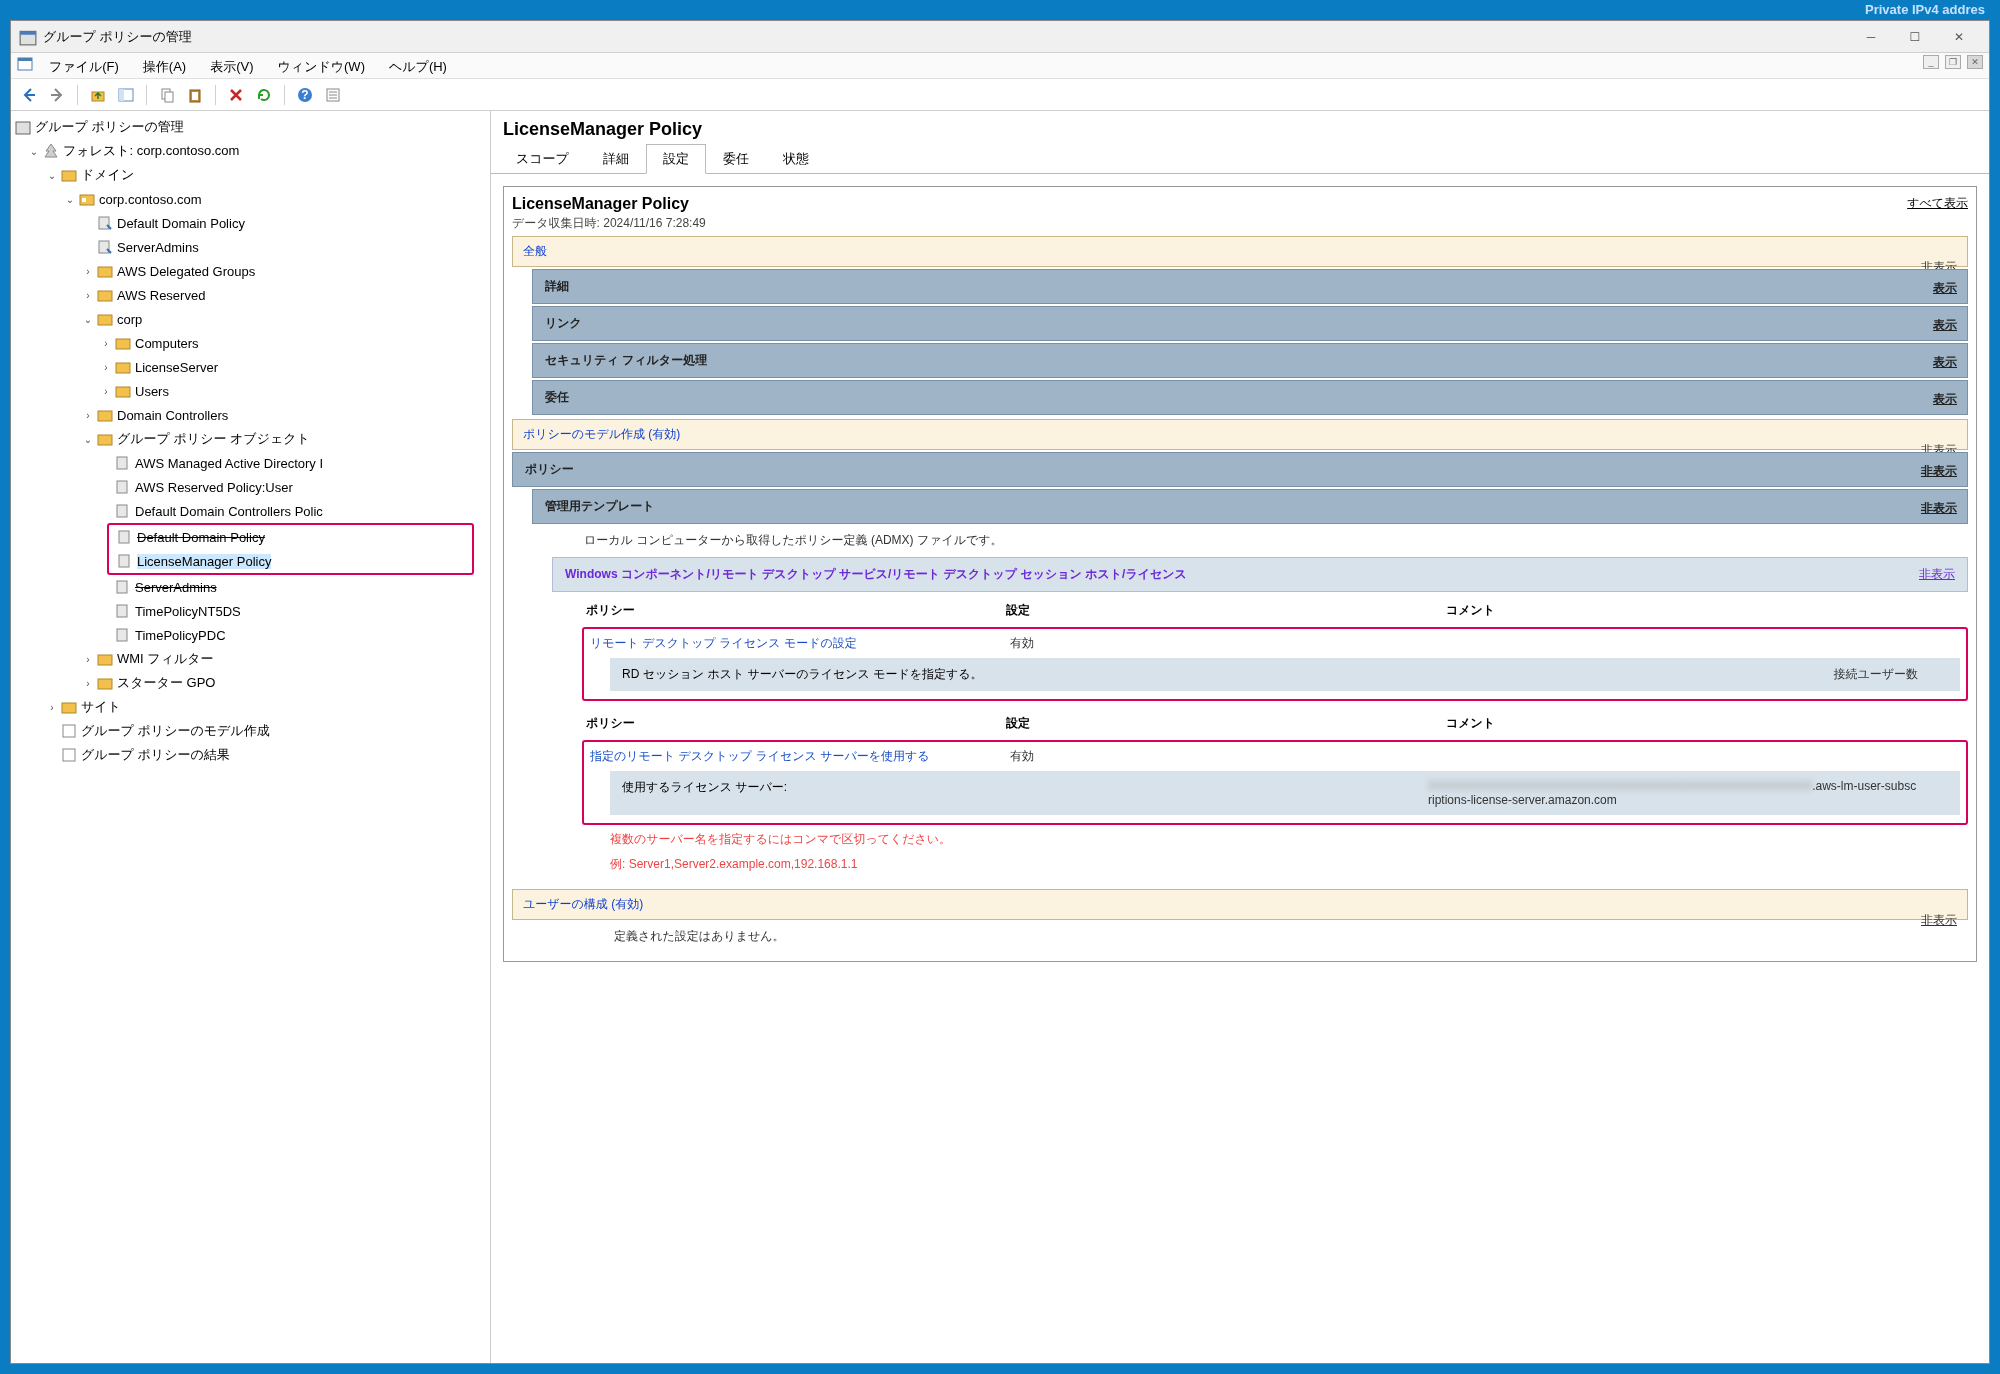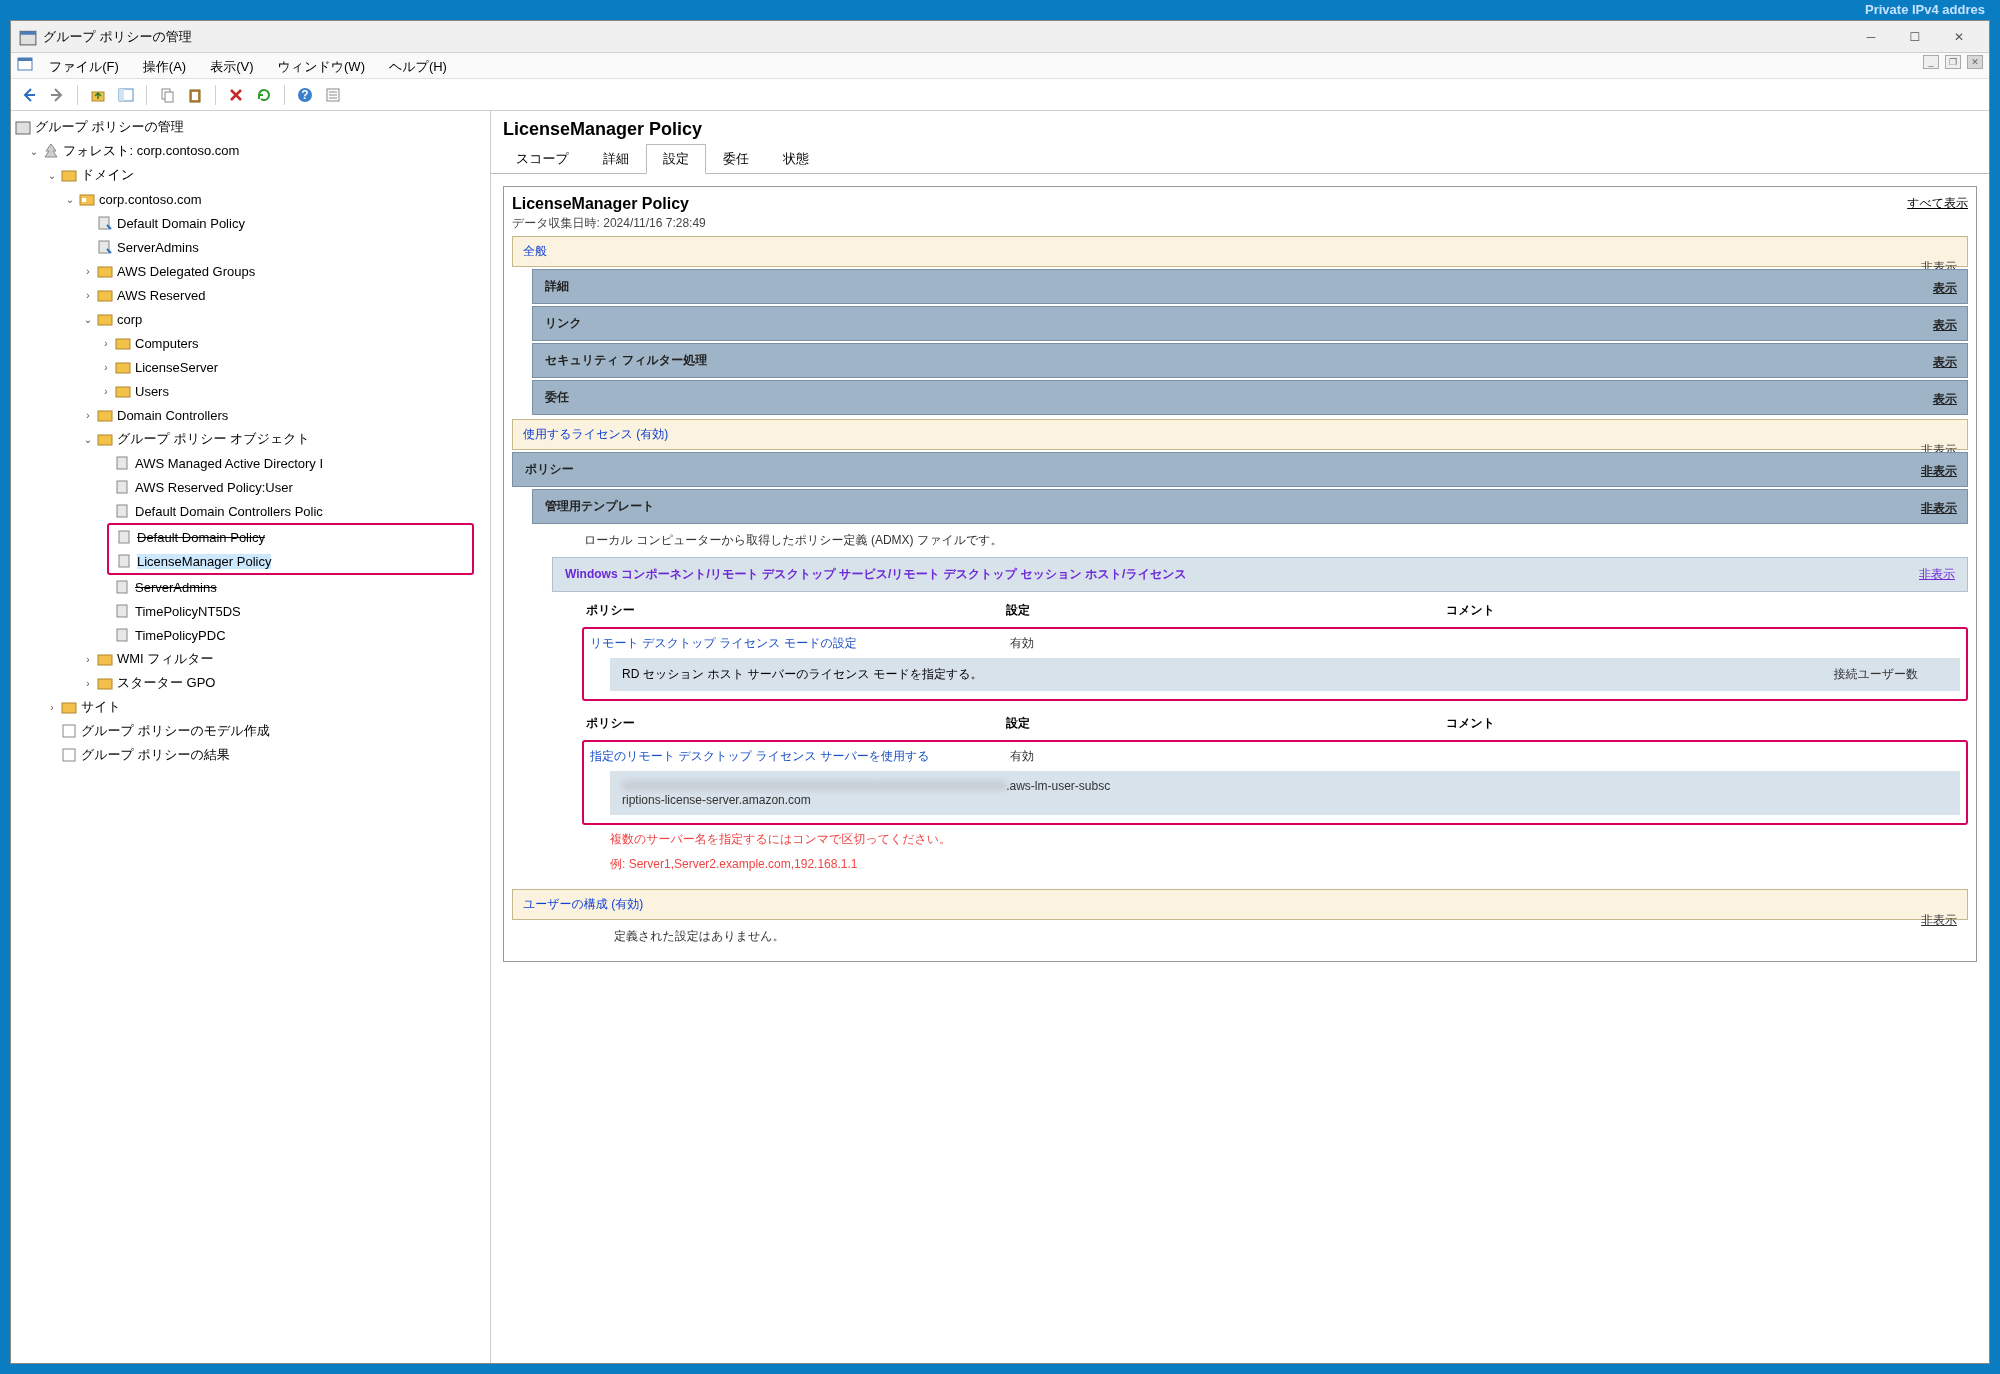--- a/index.html
+++ b/index.html
@@ -362,21 +362,21 @@
           <div class="sec-y">
             <span>全般</span>
             <span class="sec-tgl">非表示</span>
           </div>
           <div class="sec-blue"><span>詳細</span><span class="tgl">表示</span></div>
           <div class="sec-blue"><span>リンク</span><span class="tgl">表示</span></div>
           <div class="sec-blue"><span>セキュリティ フィルター処理</span><span class="tgl">表示</span></div>
           <div class="sec-blue"><span>委任</span><span class="tgl">表示</span></div>
 
           <div class="sec-y">
-            <span>使用するライセンス (有効)</span>
+            <span>ポリシーのモデル作成 (有効)</span>
             <span class="sec-tgl">非表示</span>
           </div>
           <div class="sec-blue l0"><span>ポリシー</span><span class="tgl">非表示</span></div>
           <div class="sec-blue"><span>管理用テンプレート</span><span class="tgl">非表示</span></div>
           <div class="sec-txt">ローカル コンピューターから取得したポリシー定義 (ADMX) ファイルです。</div>
           <div class="sub-head"><span>Windows コンポーネント/リモート デスクトップ サービス/リモート デスクトップ セッション ホスト/ライセンス</span><span style="float:right;font-weight:normal;text-decoration:underline;cursor:pointer">非表示</span></div>
 
           <div class="ptab">
             <div class="hdr">
               <div class="col1">ポリシー</div>
@@ -398,20 +398,21 @@
               <div class="col1">ポリシー</div>
               <div class="col2">設定</div>
               <div class="col3">コメント</div>
             </div>
             <div class="red-box">
               <div class="plink">
                 <div class="col1">指定のリモート デスクトップ ライセンス サーバーを使用する</div>
                 <div class="col2" style="color:#333">有効</div>
               </div>
               <div class="detail">
+                <div class="dlabel">使用するライセンス サーバー:</div>
                 <div class="dval" style="max-width:520px;text-align:left;word-break:break-all"><span style="filter:blur(3px);color:#999">XXXXXXXXXXXXXXXXXXXXXXXXXXXXXXXXXXXXXXXXXXXXXXXX</span><span>.aws-lm-user-subscriptions-license-server.amazon.com</span></div>
               </div>
             </div>
             <div class="notes">複数のサーバー名を指定するにはコンマで区切ってください。</div>
             <div class="notes">例: Server1,Server2.example.com,192.168.1.1</div>
           </div>
 
           <div class="sec-y" style="margin-top:12px">
             <span>ユーザーの構成 (有効)</span>
             <span class="sec-tgl">非表示</span>

